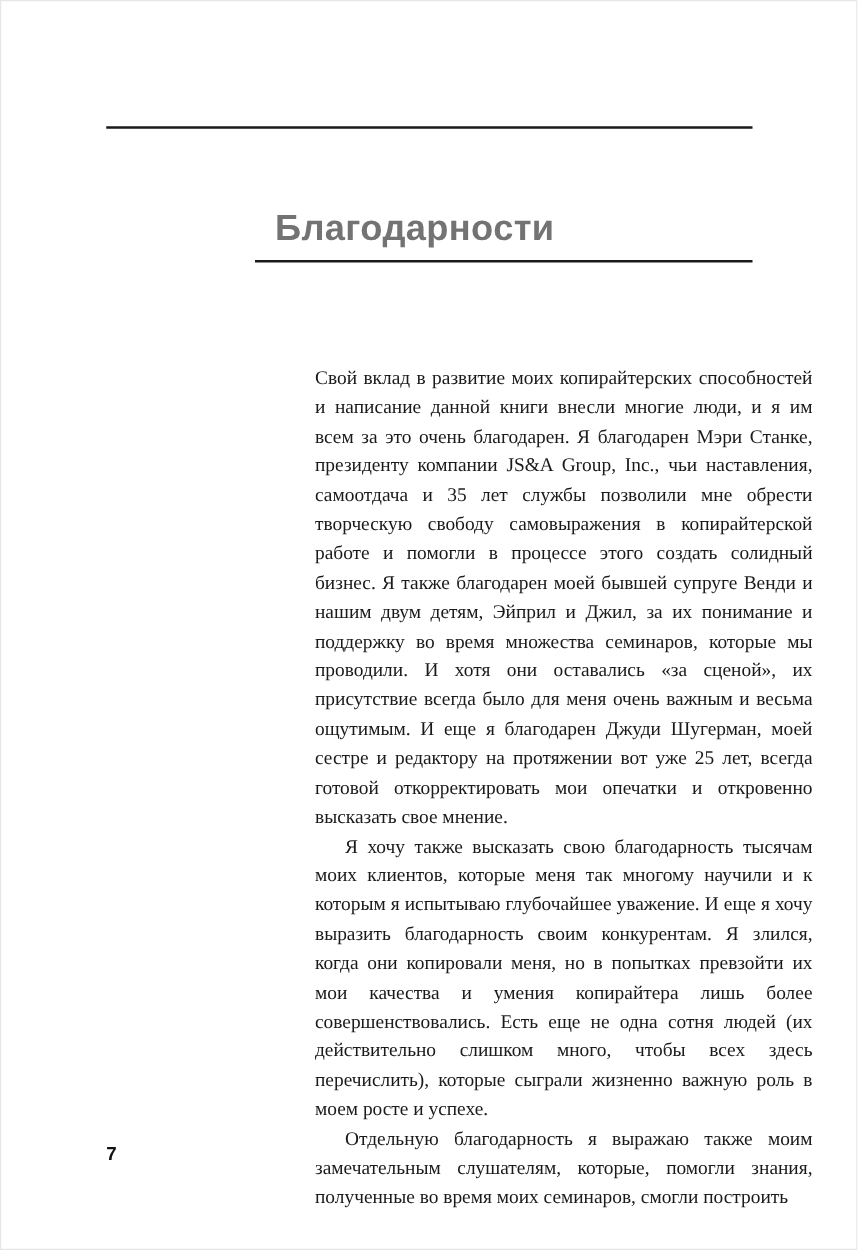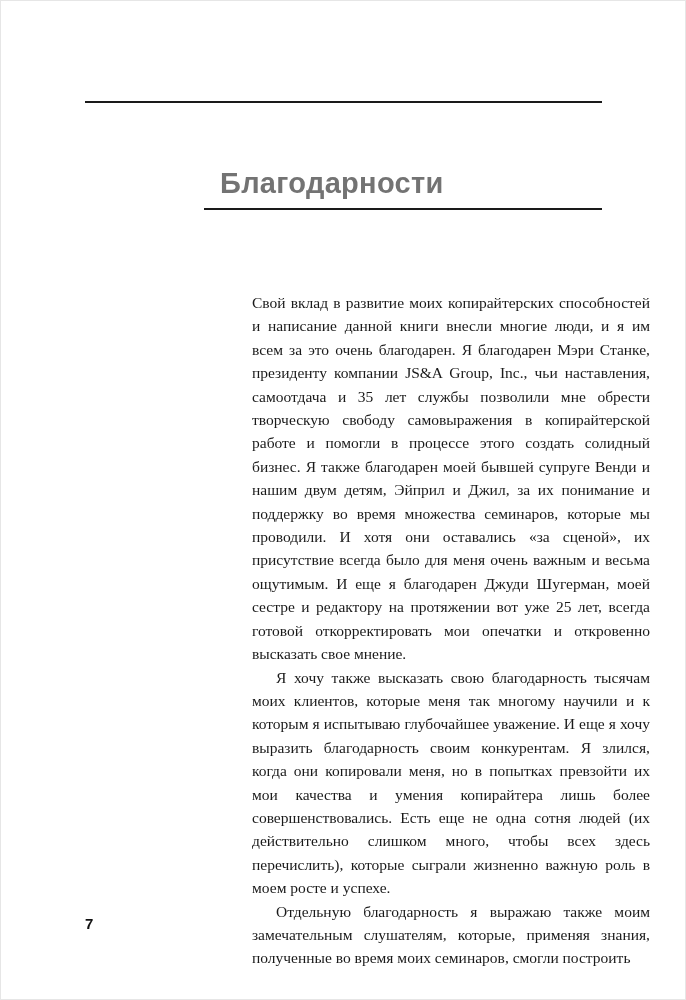--- a/index.html
+++ b/index.html
@@ -82,18 +82,18 @@
 
   <div class="top-rule"></div>
 
   <h1 class="chapter-title">Благодарности</h1>
 
   <div class="title-rule"></div>
 
   <div class="body-text">
     <p>Свой вклад в развитие моих копирайтерских способностей и написание данной книги внесли многие люди, и я им всем за это очень благодарен. Я благодарен Мэри Станке, президенту компании JS&amp;A Group, Inc., чьи наставления, самоотдача и 35 лет службы позволили мне обрести творческую свободу самовыражения в копирайтерской работе и помогли в процессе этого создать солидный бизнес. Я также благодарен моей бывшей супруге Венди и нашим двум детям, Эйприл и Джил, за их понимание и поддержку во время множества семинаров, которые мы проводили. И хотя они оставались «за сценой», их присутствие всегда было для меня очень важным и весьма ощутимым. И еще я благодарен Джуди Шугерман, моей сестре и редактору на протяжении вот уже 25 лет, всегда готовой откорректировать мои опечатки и откровенно высказать свое мнение.</p>
     <p>Я хочу также высказать свою благодарность тысячам моих клиентов, которые меня так многому научили и к которым я испытываю глубочайшее уважение. И еще я хочу выразить благодарность своим конкурентам. Я злился, когда они копировали меня, но в попытках превзойти их мои качества и умения копирайтера лишь более совершенствовались. Есть еще не одна сотня людей (их действительно слишком много, чтобы всех здесь перечислить), которые сыграли жизненно важную роль в моем росте и успехе.</p>
-    <p>Отдельную благодарность я выражаю также моим замечательным слушателям, которые, применяя знания, полученные во время моих семинаров, смогли построить</p>
+    <p>Отдельную благодарность я выражаю также моим замечательным слушателям, которые, помогли знания, полученные во время моих семинаров, смогли построить</p>
   </div>
 
   <div class="page-number">7</div>
 
 </div>
 
 </body></html>

